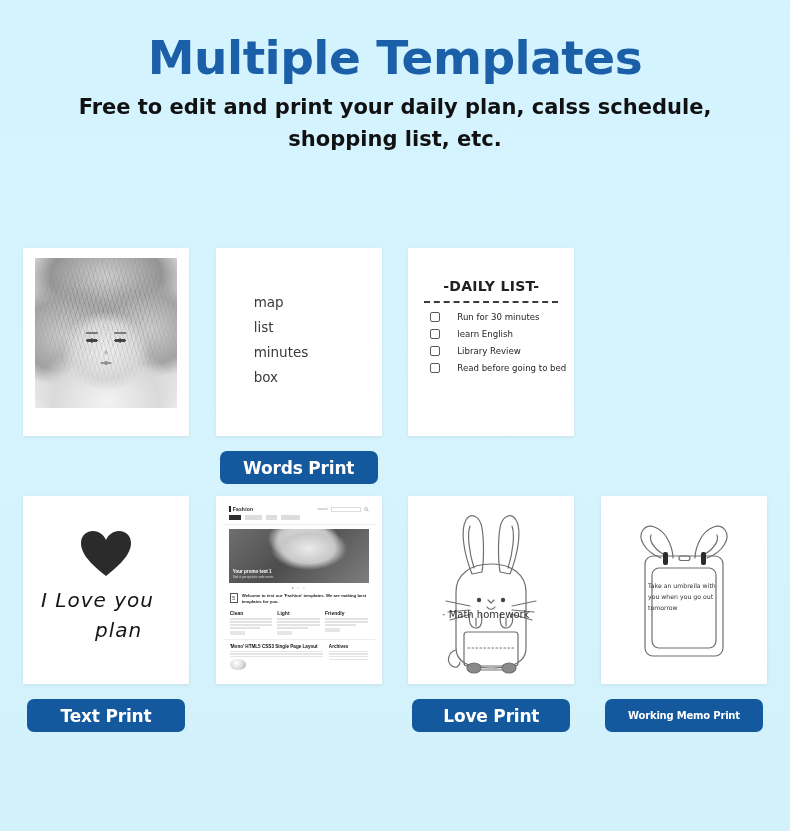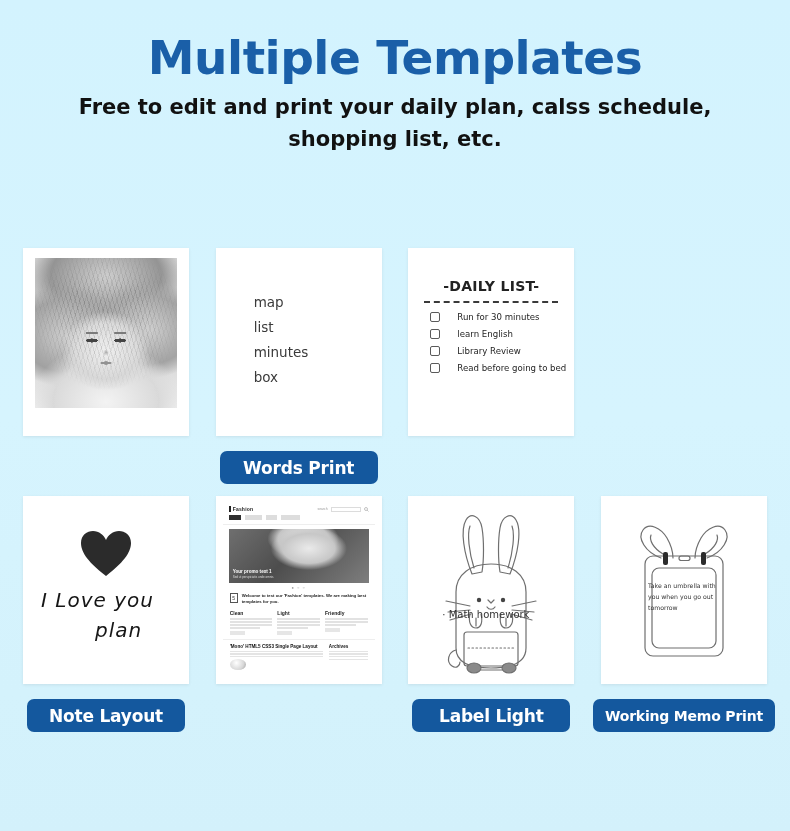--- a/index.html
+++ b/index.html
@@ -88,21 +88,21 @@
     font-size: 17px;
     font-weight: 700;
     letter-spacing: -0.2px;
     cursor: pointer;
     display: flex;
     align-items: center;
     justify-content: center;
     white-space: nowrap;
   }
   .btn.small { font-size: 14px; }
-  .btn.xsmall { font-size: 14px; }
+  .btn.xsmall { font-size: 10px; }
 
   
   .photo-frame {
     position: absolute;
     inset: 10px 12px 28px 12px;
     background: #cfcfcf;
     overflow: hidden;
   }
   .photo-portrait {
     width: 100%; height: 100%;
@@ -357,21 +357,21 @@
     <div class="row">
 
       <div class="cell">
         <div class="card">
           <svg class="heart" width="54" height="48" viewBox="0 0 54 48">
             <path d="M27 46 C6 30 2 20 2 13 C2 5 8 1 14 1 C20 1 25 5 27 10 C29 5 34 1 40 1 C46 1 52 5 52 13 C52 20 48 30 27 46 Z" fill="#2b2b2b"></path>
           </svg>
           <div class="note-line note-l1">I  Love  you</div>
           <div class="note-line note-l2">plan</div>
         </div>
-        <button class="btn">Note Layout</button>
+        <button class="btn">Text Print</button>
       </div>
 
       <div class="cell">
         <div class="card">
           <div class="web">
             <div class="web-top">
               <div class="web-logo">Fashion</div>
               <div class="web-search">
                 <span class="slabel">search</span>
                 <span class="sbox"></span>
@@ -465,21 +465,21 @@
               <rect x="56" y="136" width="54" height="34" rx="3"></rect>
               <path d="M60 152 L106 152" stroke-dasharray="1.5 2.5"></path>
               <path d="M48 154 C40 156 38 166 44 170 C48 173 52 170 52 166"></path>
               <ellipse cx="66" cy="172" rx="7" ry="5" fill="#8a8a8a" stroke="#6f6f6f"></ellipse>
               <ellipse cx="101" cy="172" rx="7" ry="5" fill="#8a8a8a" stroke="#6f6f6f"></ellipse>
               <path d="M73 174 L94 174"></path>
             </g>
           </svg>
           <div class="bunny-note">·  Math homework</div>
         </div>
-        <button class="btn">Label Light</button>
+        <button class="btn">Love Print</button>
       </div>
 
       <div class="cell">
         <div class="card">
           <svg class="memo" viewBox="0 0 166 188">
             <g fill="none" stroke="#6f6f6f" stroke-width="1.2" stroke-linecap="round" stroke-linejoin="round">
               <path d="M60 62 C44 56 36 42 42 34 C48 26 60 32 66 42 C70 49 72 56 72 62"></path>
               <path d="M62 58 C52 52 48 44 50 39"></path>
               <path d="M106 62 C122 56 130 42 124 34 C118 26 106 32 100 42 C96 49 94 56 94 62"></path>
               <path d="M104 58 C114 52 118 44 116 39"></path>

